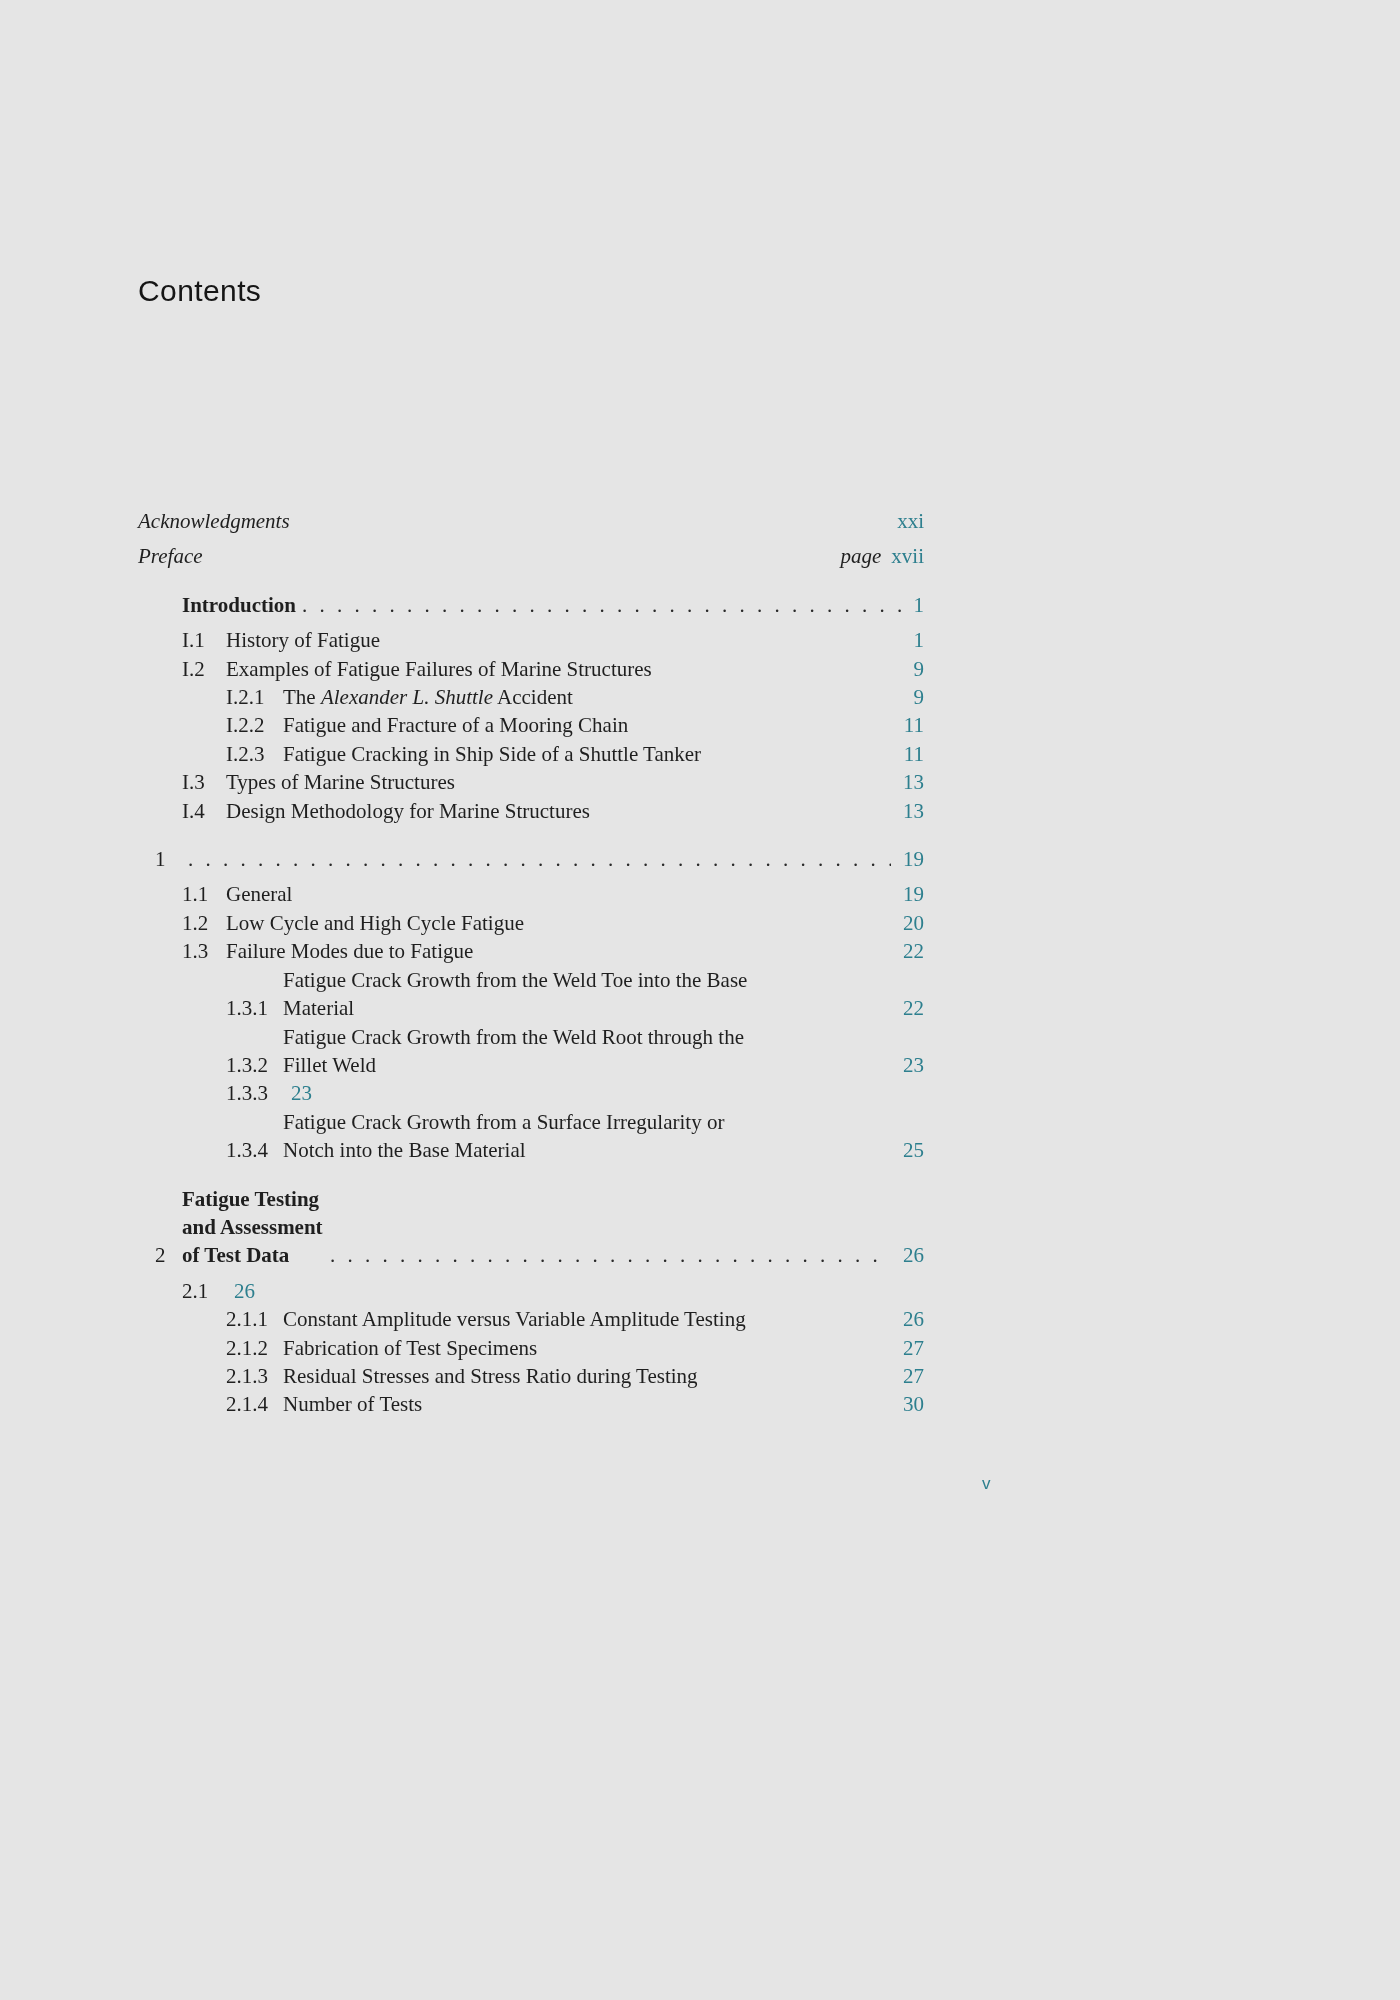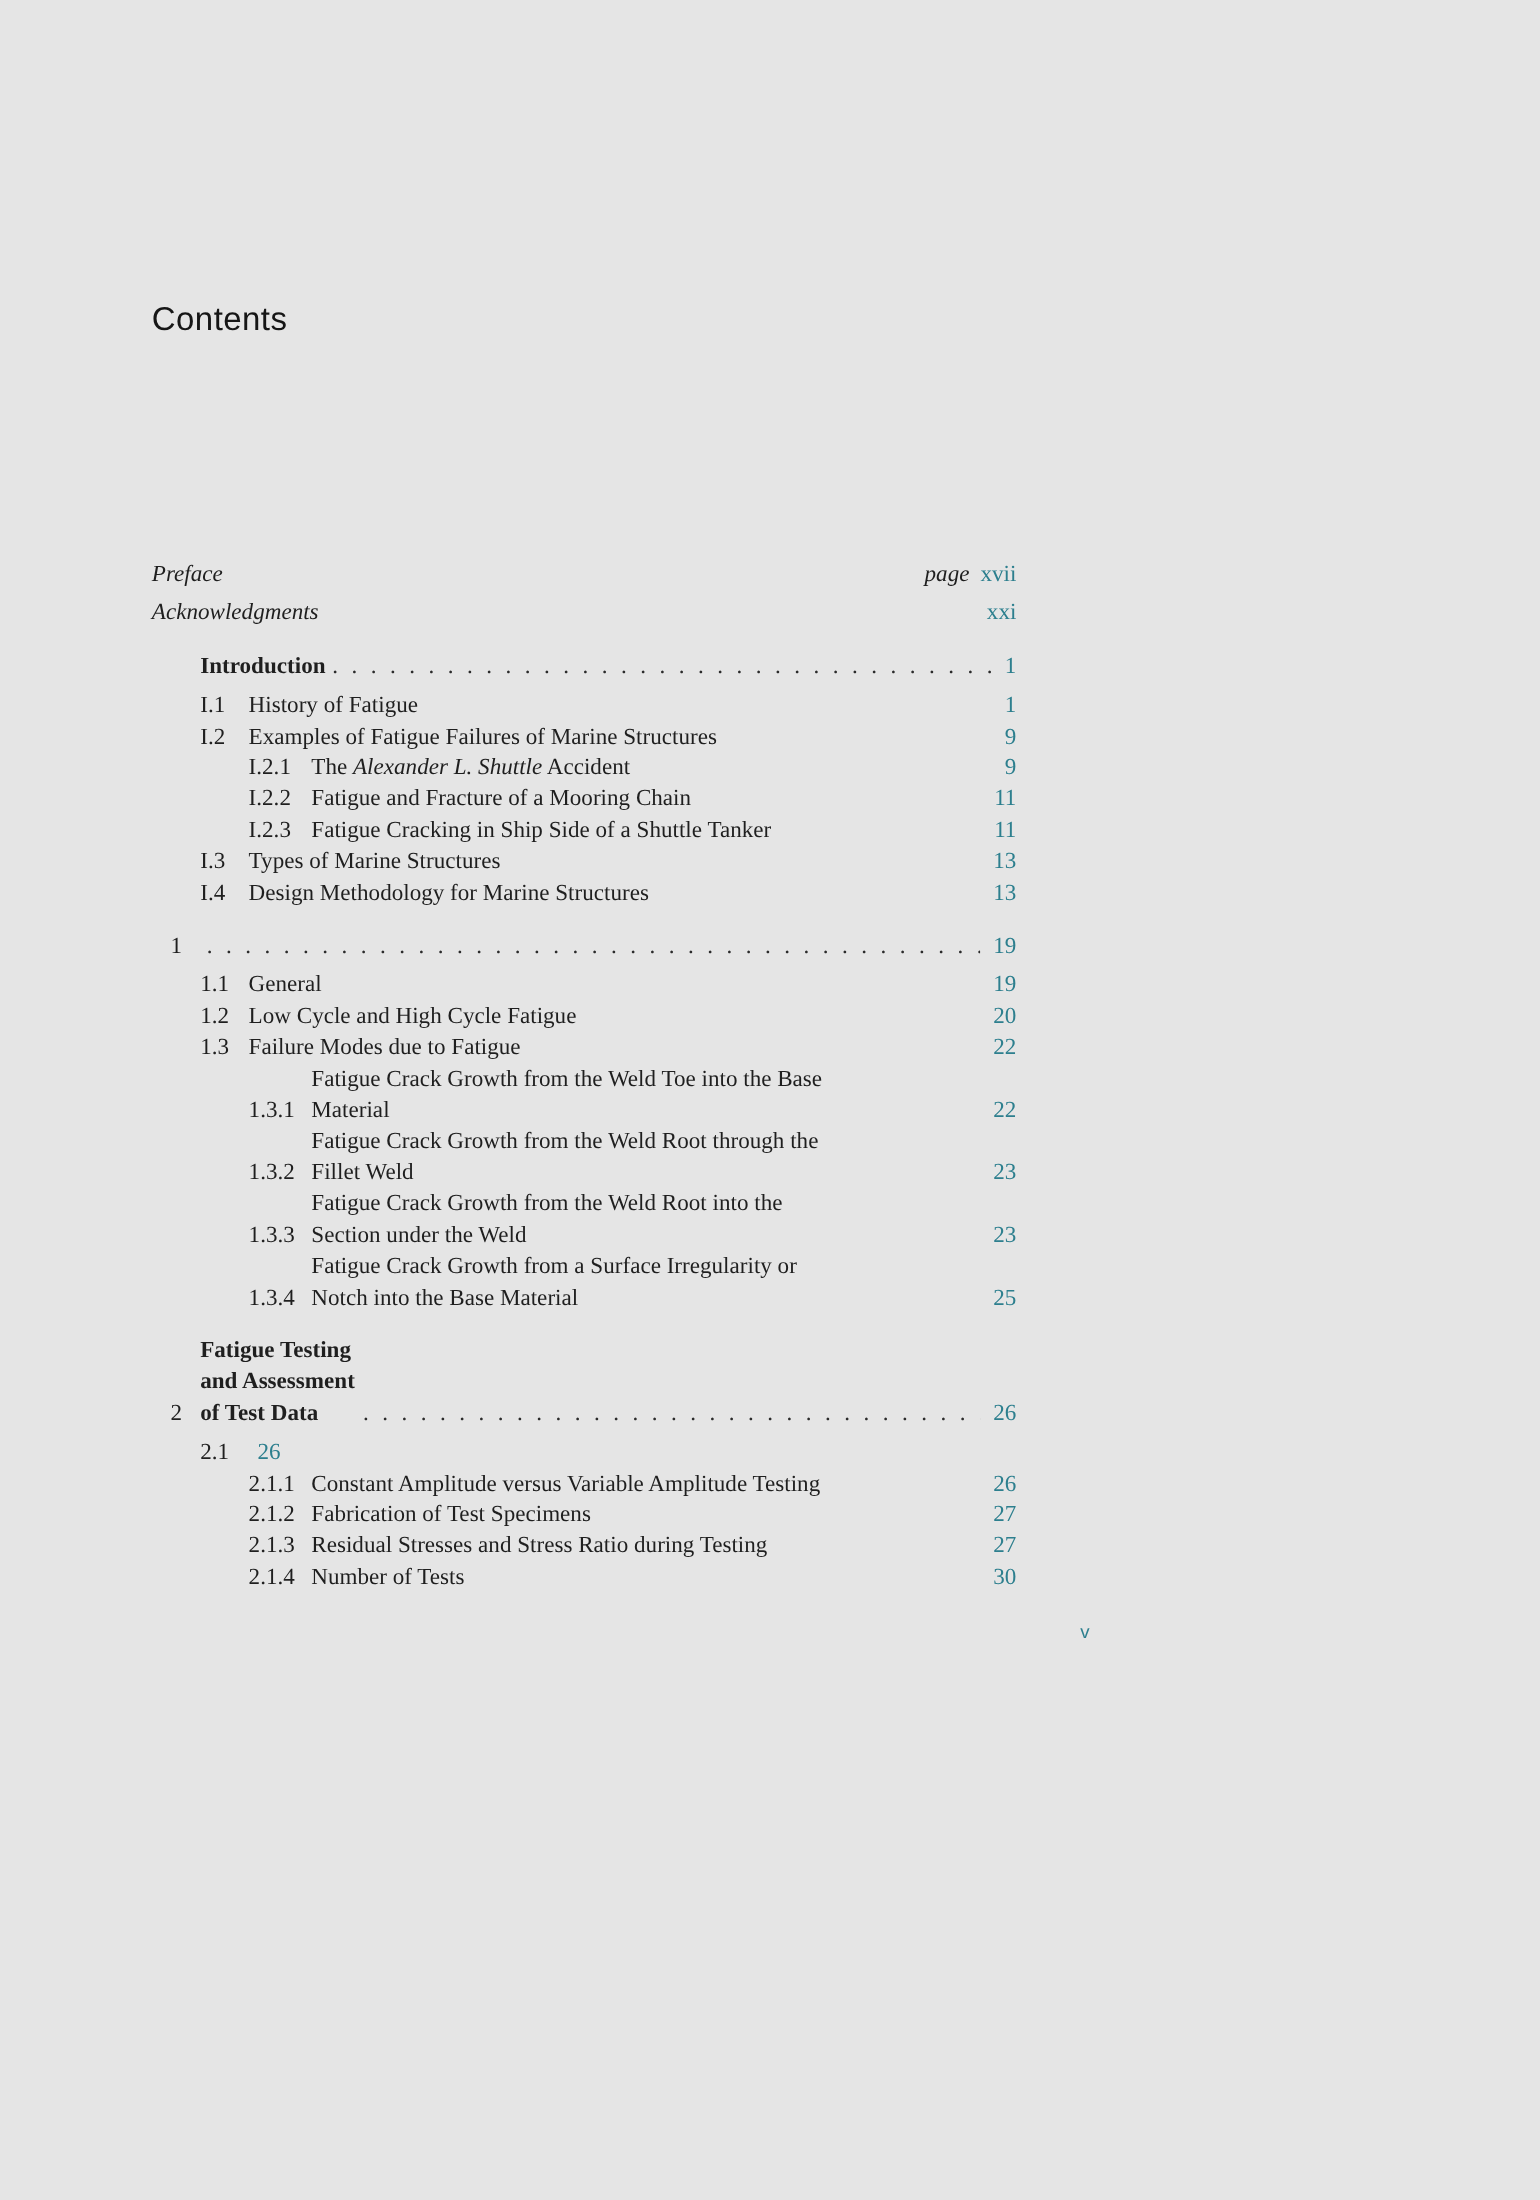--- a/index.html
+++ b/index.html
@@ -52,28 +52,28 @@
 </style>
 </head>
 <body>
 
 <div class="page">
 
   <div class="heading">Contents</div>
 
   <div class="toc">
       <div class="row front">
+        <span class="fm-label">Acknowledgments</span>
+        <span class="fill"></span>
+        <span class="pagenum"><span>xxi</span></span>
+      </div>
+      <div class="row front">
         <span class="fm-label">Preface</span>
         <span class="fill"></span>
         <span class="pagenum"><span class="pageword">page</span><span>xvii</span></span>
-      </div>
-      <div class="row front">
-        <span class="fm-label">Acknowledgments</span>
-        <span class="fill"></span>
-        <span class="pagenum"><span>xxi</span></span>
       </div>
       <div class="row head">
         <span class="num l0"></span>
         <span class="titlebox bold">Introduction</span>
         <span class="leader">. . . . . . . . . . . . . . . . . . . . . . . . . . . . . . . . . . . . . . . . . . . . . . . . . . . . . . . . . . . . . . . . . . . . . . . . . . . . . . . . . . . . . . . . . . </span>
         <span class="pagenum">1</span>
       </div>
       <div class="row">
         <span class="num l1">I.1</span>
         <span class="titlebox grow">History of Fatigue</span>
@@ -134,21 +134,20 @@
         <span class="titlebox grow"><span>Fatigue Crack Growth from the Weld Toe into the Base</span><br><span>Material</span></span>
         <span class="pagenum">22</span>
       </div>
       <div class="row">
         <span class="num l2">1.3.2</span>
         <span class="titlebox grow"><span>Fatigue Crack Growth from the Weld Root through the</span><br><span>Fillet Weld</span></span>
         <span class="pagenum">23</span>
       </div>
       <div class="row">
         <span class="num l2">1.3.3</span>
-        <span class="titlebox grow"><span>Fatigue Crack Growth from the Weld Root into the</span><br><span>Section under the Weld</span></span>
         <span class="pagenum">23</span>
       </div>
       <div class="row">
         <span class="num l2">1.3.4</span>
         <span class="titlebox grow"><span>Fatigue Crack Growth from a Surface Irregularity or</span><br><span>Notch into the Base Material</span></span>
         <span class="pagenum">25</span>
       </div>
       <div class="row head">
         <span class="num l0">2</span>
         <span class="titlebox bold">Fatigue Testing and Assessment of Test Data</span>

